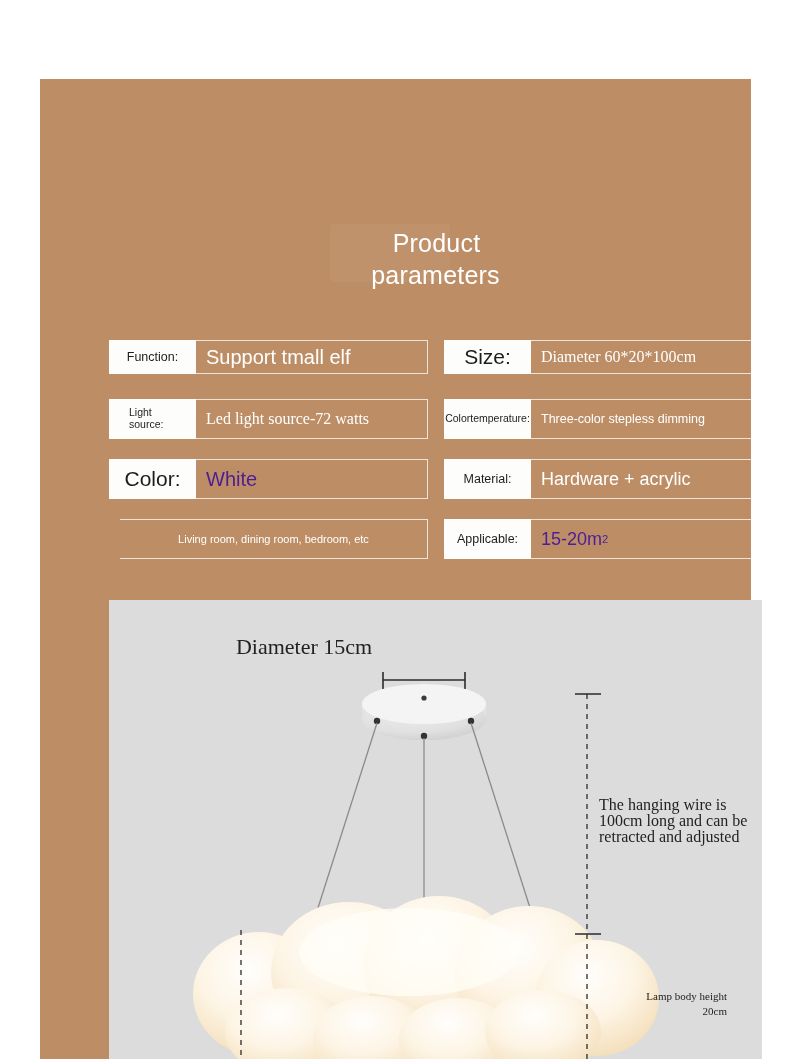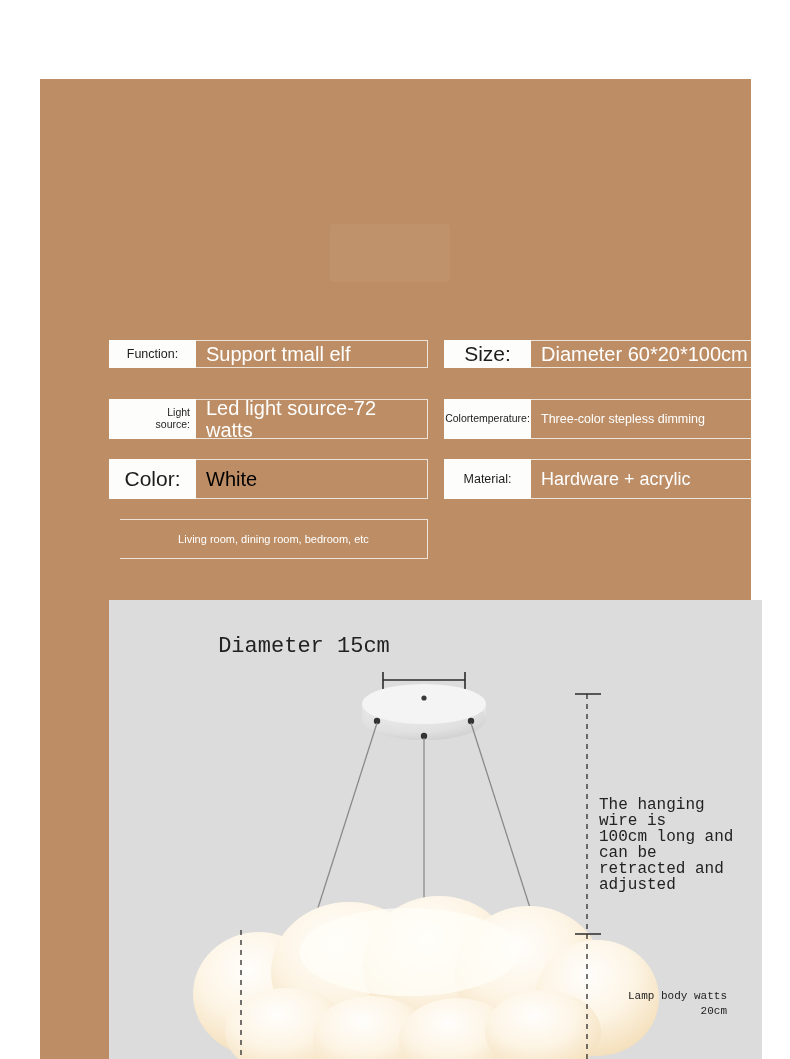--- a/index.html
+++ b/index.html
@@ -47,21 +47,21 @@
     font-size: 25px;
     line-height: 32px;
     letter-spacing: .2px;
   }
   #title .ln { display: block; }
   #title .ln1 { padding-left: 2px; }
 
   
   .prow {
     position: absolute;
-    height: 28px;
+    height: 34px;
     display: flex;
     align-items: stretch;
     box-sizing: border-box;
   }
   .prow .lbl {
     background: #fdfdfb;
     color: #1d1d1d;
     display: flex;
     align-items: center;
     justify-content: center;
@@ -95,43 +95,43 @@
 
   .lbl-w-small { width: 87px; }
 
   
   .lbl.s-md  { font-size: 12.5px; }
   .lbl.s-sm  { font-size: 10.5px; }
   .lbl.s-xl  { font-size: 21px; }
 
   
   .val.v-xl  { font-size: 20px; }
-  .val.v-md  { font-size: 20px; }
+  .val.v-md  { font-size: 16px; font-family: Liberation Serif, serif; }
   .val.v-sm  { font-size: 12.5px; }
   .val.v-xs  { font-size: 11px; text-align: center; justify-content: center; margin-left: 11px; }
   .val.v-lg  { font-size: 18px; }
-  .val.dim   { color: #000000; }
+  .val.dim   { color: #4c1d95; }
   .val sup   { font-size: .62em; vertical-align: super; }
 
   
   #diagram {
     position: absolute;
     left: 69px;
     top: 521px;
     width: 653px;
     height: 538px;
     background: #dcdcdc;
     overflow: hidden;
   }
   #diagram-svg { position: absolute; left: 0; top: 0; }
 
   .dlabel {
     position: absolute;
     color: #222222;
-    font-family: Liberation Mono, monospace;
+    font-family: Liberation Serif, serif;
   }
   #label-d15 {
     left: 0; top: 34px; width: 390px;
     text-align: center;
     font-size: 22px;
   }
   #label-wire {
     left: 490px; top: 197px; width: 150px;
     font-size: 16px;
     line-height: 16px;
@@ -143,28 +143,32 @@
     text-align: right;
   }
 </style>
 </head>
 <body>
 
 <div id="brown-panel">
 
   <div id="watermark"></div>
 
+  <div id="title">
+    <span class="ln ln1">Product</span>
+    <span class="ln ln2">parameters</span>
+  </div>
 
   <div class="prow col-l r1">
     <div class="lbl s-md lbl-w-small">Function:</div>
     <div class="val v-xl">Support tmall elf</div>
   </div>
 
   <div class="prow col-l r2 tall">
-    <div class="lbl s-sm lbl-w-small" style="flex-direction:column;align-items:flex-end;justify-content:center;padding-left:8px;">
+    <div class="lbl s-sm lbl-w-small" style="flex-direction:column;align-items:flex-start;justify-content:center;padding-left:20px;">
       <span>Light</span>
       <span>source:</span>
     </div>
     <div class="val v-md">Led light source-72 watts</div>
   </div>
 
   <div class="prow col-l r3 tall">
     <div class="lbl s-xl lbl-w-small">Color:</div>
     <div class="val v-xl dim">White</div>
   </div>
@@ -185,20 +189,25 @@
     </div>
     <div class="val v-sm">Three-color stepless dimming</div>
   </div>
 
   <div class="prow col-r r3 tall">
     <div class="lbl s-md lbl-w-small">Material:</div>
     <div class="val v-lg">Hardware + acrylic</div>
   </div>
 
   <div class="prow col-r r4 tall">
+    <div class="lbl s-md lbl-w-small">Applicable:</div>
+    <div class="val v-lg dim">
+      <span>15-20m</span>
+        <sup>2</sup>
+    </div>
   </div>
 
   <div id="diagram">
 
     <svg id="diagram-svg" width="653" height="538" viewBox="0 0 653 538">
       <defs>
         <radialGradient id="lampGrad" cx="46%" cy="34%" r="72%">
           <stop offset="0%" stop-color="#fffefb"></stop>
           <stop offset="34%" stop-color="#fdf6e8"></stop>
           <stop offset="62%" stop-color="#f9ead0"></stop>
@@ -276,18 +285,18 @@
 
     <div class="dlabel" id="label-d15">Diameter 15cm</div>
 
     <div class="dlabel" id="label-wire">
       <div>The hanging wire is</div>
       <div>100cm long and can be</div>
       <div>retracted and adjusted</div>
     </div>
 
     <div class="dlabel" id="label-body">
-      <div>Lamp body watts</div>
+      <div>Lamp body height</div>
       <div>20cm</div>
     </div>
 
   </div>
 </div>
 
 </body></html>

